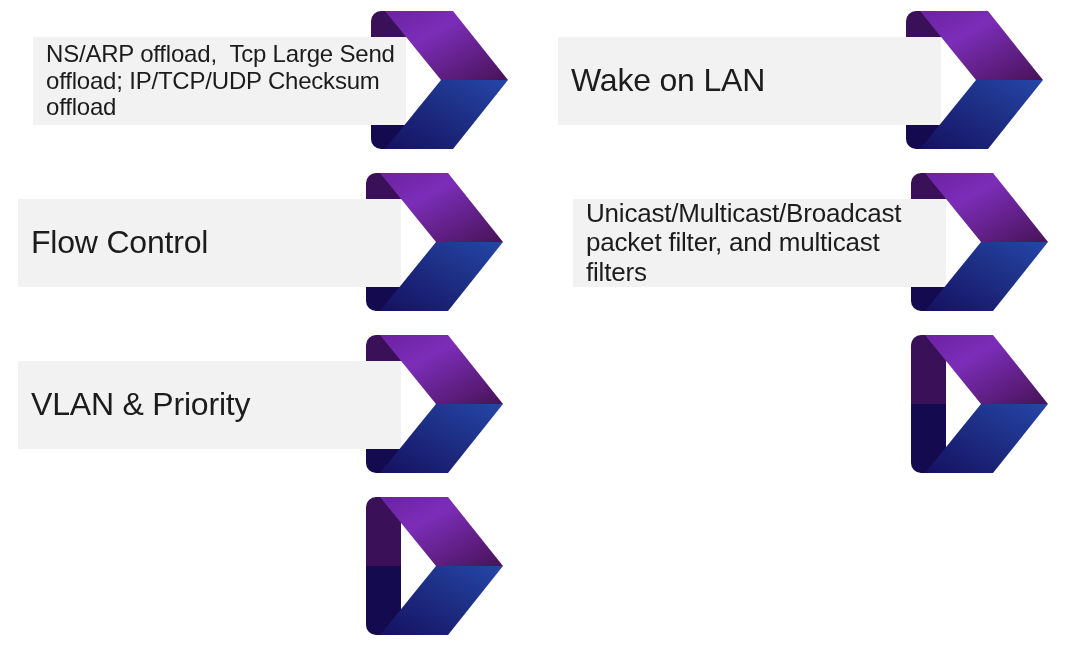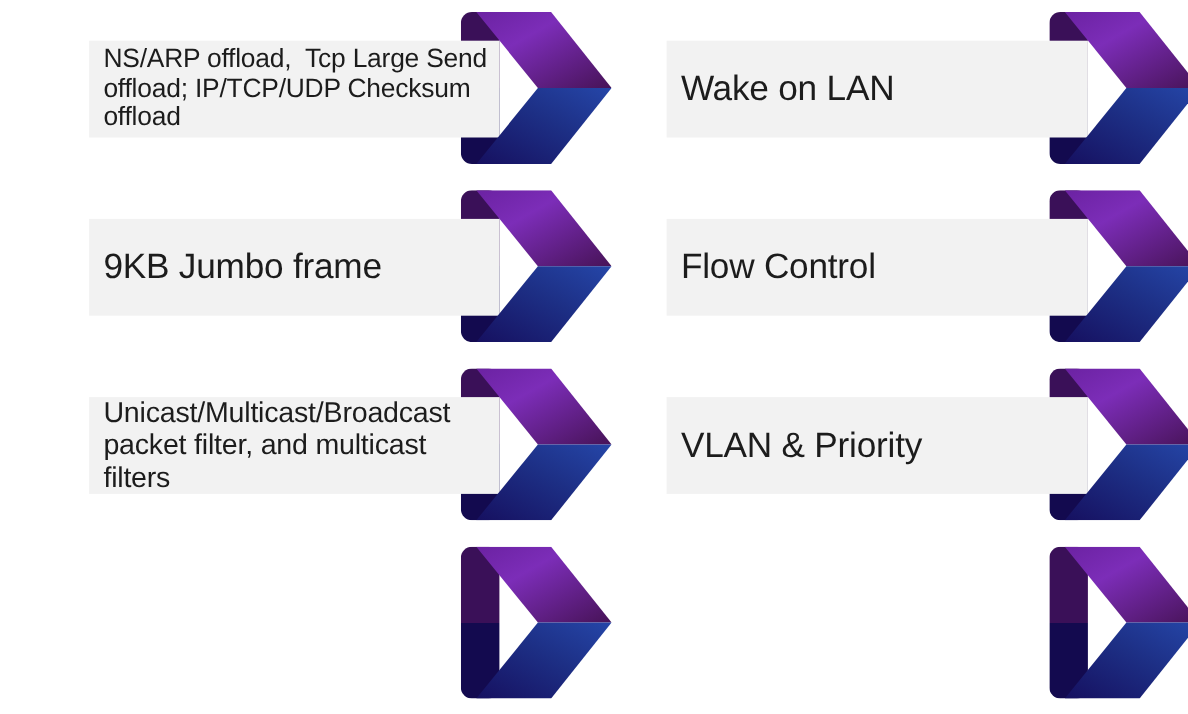--- a/index.html
+++ b/index.html
@@ -12,21 +12,20 @@
     background: #ffffff;
     overflow: hidden;
     font-family: "Liberation Sans", "DejaVu Sans", sans-serif;
   }
   .grid {
     display: grid;
     grid-template-columns: 540px 540px;
     grid-template-rows: repeat(4, 162px);
     width: 908px;
     height: 648px;
-    padding-left: 48px;
   }
   .cell {
     position: relative;
   }
   .bar {
     position: absolute;
     top: 37px;
     height: 88px;
     background: #f2f2f2;
     z-index: 2;
@@ -111,32 +110,20 @@
       </svg>
     <div class="bar">
       <span class="label fs-xl">Wake on LAN</span>
     </div>
     <svg class="arrow arrow-front" viewBox="0 0 137 138">
         <polygon points="14,0 82,0 137,69 70,69" fill="url(#gPurple)"></polygon>
         <polygon points="70,69 137,69 82,138 14,138" fill="url(#gBlue)"></polygon>
       </svg>
   </div>
 
-  <div class="cell col-left">
-    <svg class="arrow arrow-back" viewBox="0 0 137 138">
-        <rect x="0" y="0" width="35" height="138" rx="10" fill="url(#gFold)"></rect>
-      </svg>
-    <div class="bar">
-      <span class="label fs-xl">9KB Jumbo frame</span>
-    </div>
-    <svg class="arrow arrow-front" viewBox="0 0 137 138">
-        <polygon points="14,0 82,0 137,69 70,69" fill="url(#gPurple)"></polygon>
-        <polygon points="70,69 137,69 82,138 14,138" fill="url(#gBlue)"></polygon>
-      </svg>
-  </div>
 
   <div class="cell col-right">
     <svg class="arrow arrow-back" viewBox="0 0 137 138">
         <rect x="0" y="0" width="35" height="138" rx="10" fill="url(#gFold)"></rect>
       </svg>
     <div class="bar">
       <span class="label fs-xl">Flow Control</span>
     </div>
     <svg class="arrow arrow-front" viewBox="0 0 137 138">
         <polygon points="14,0 82,0 137,69 70,69" fill="url(#gPurple)"></polygon>

